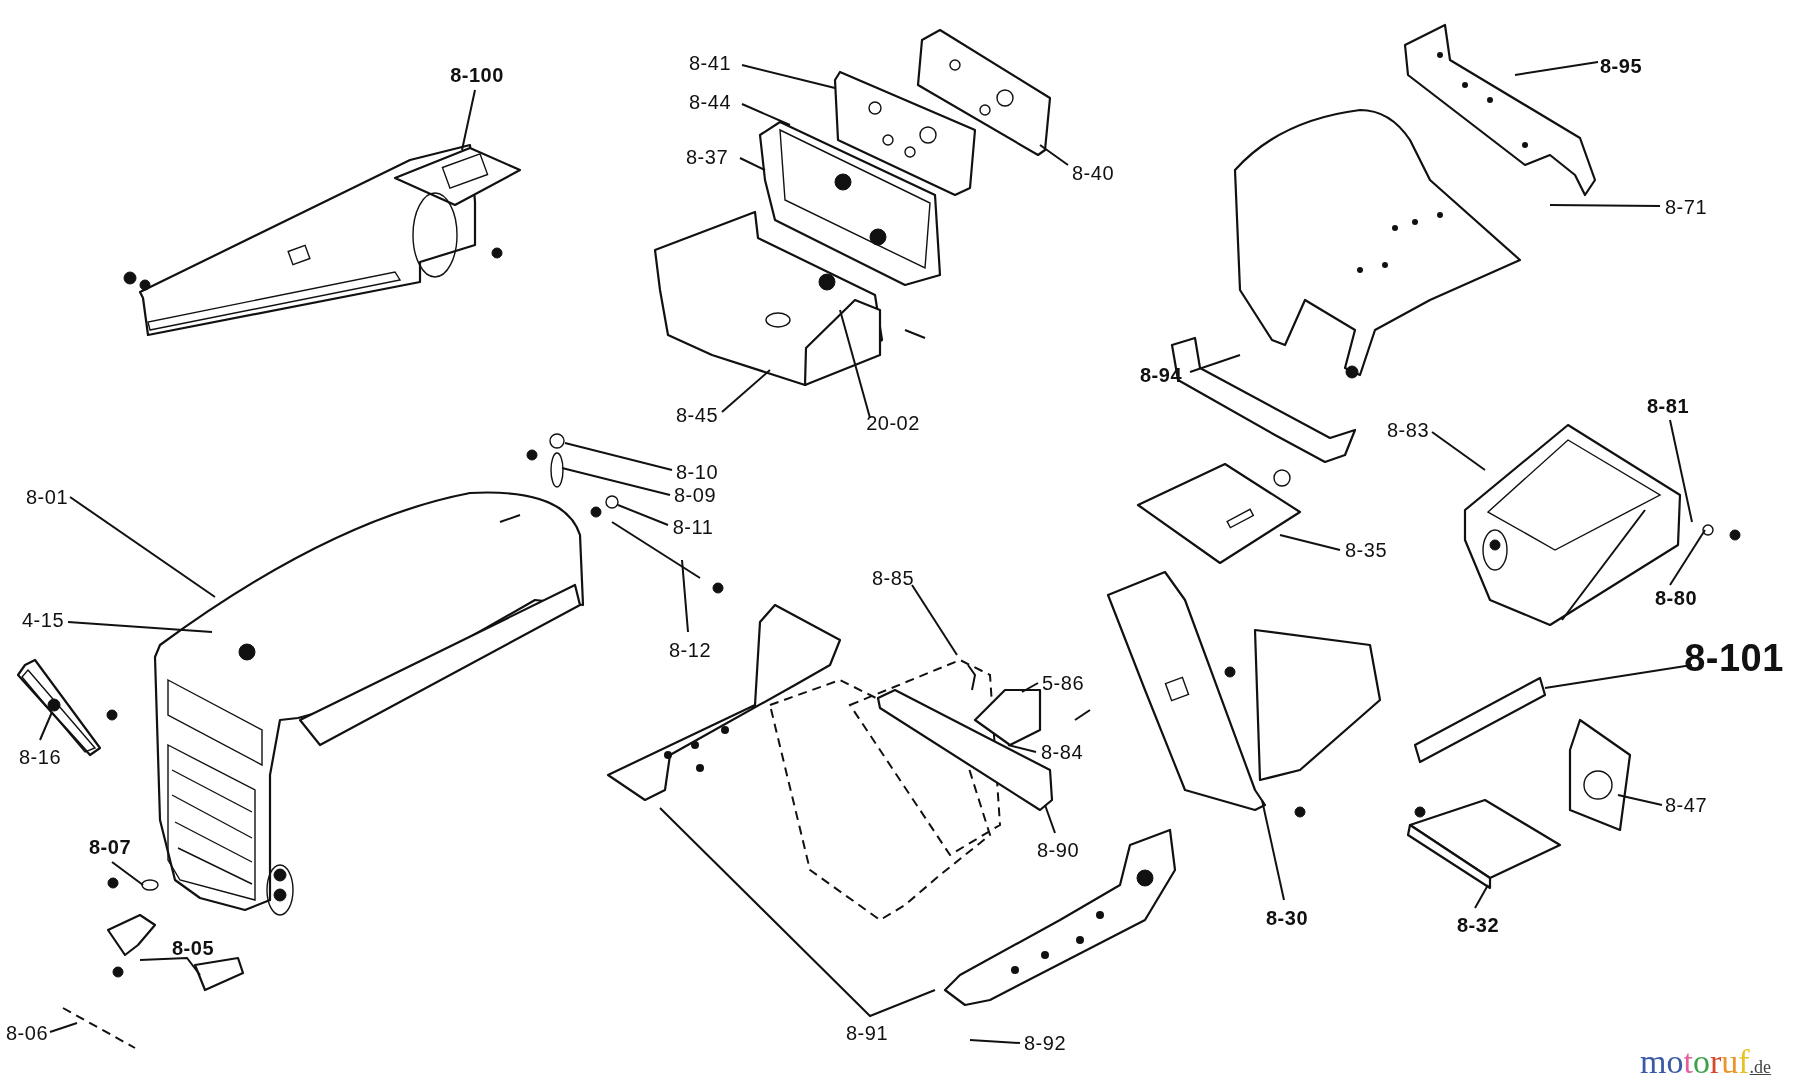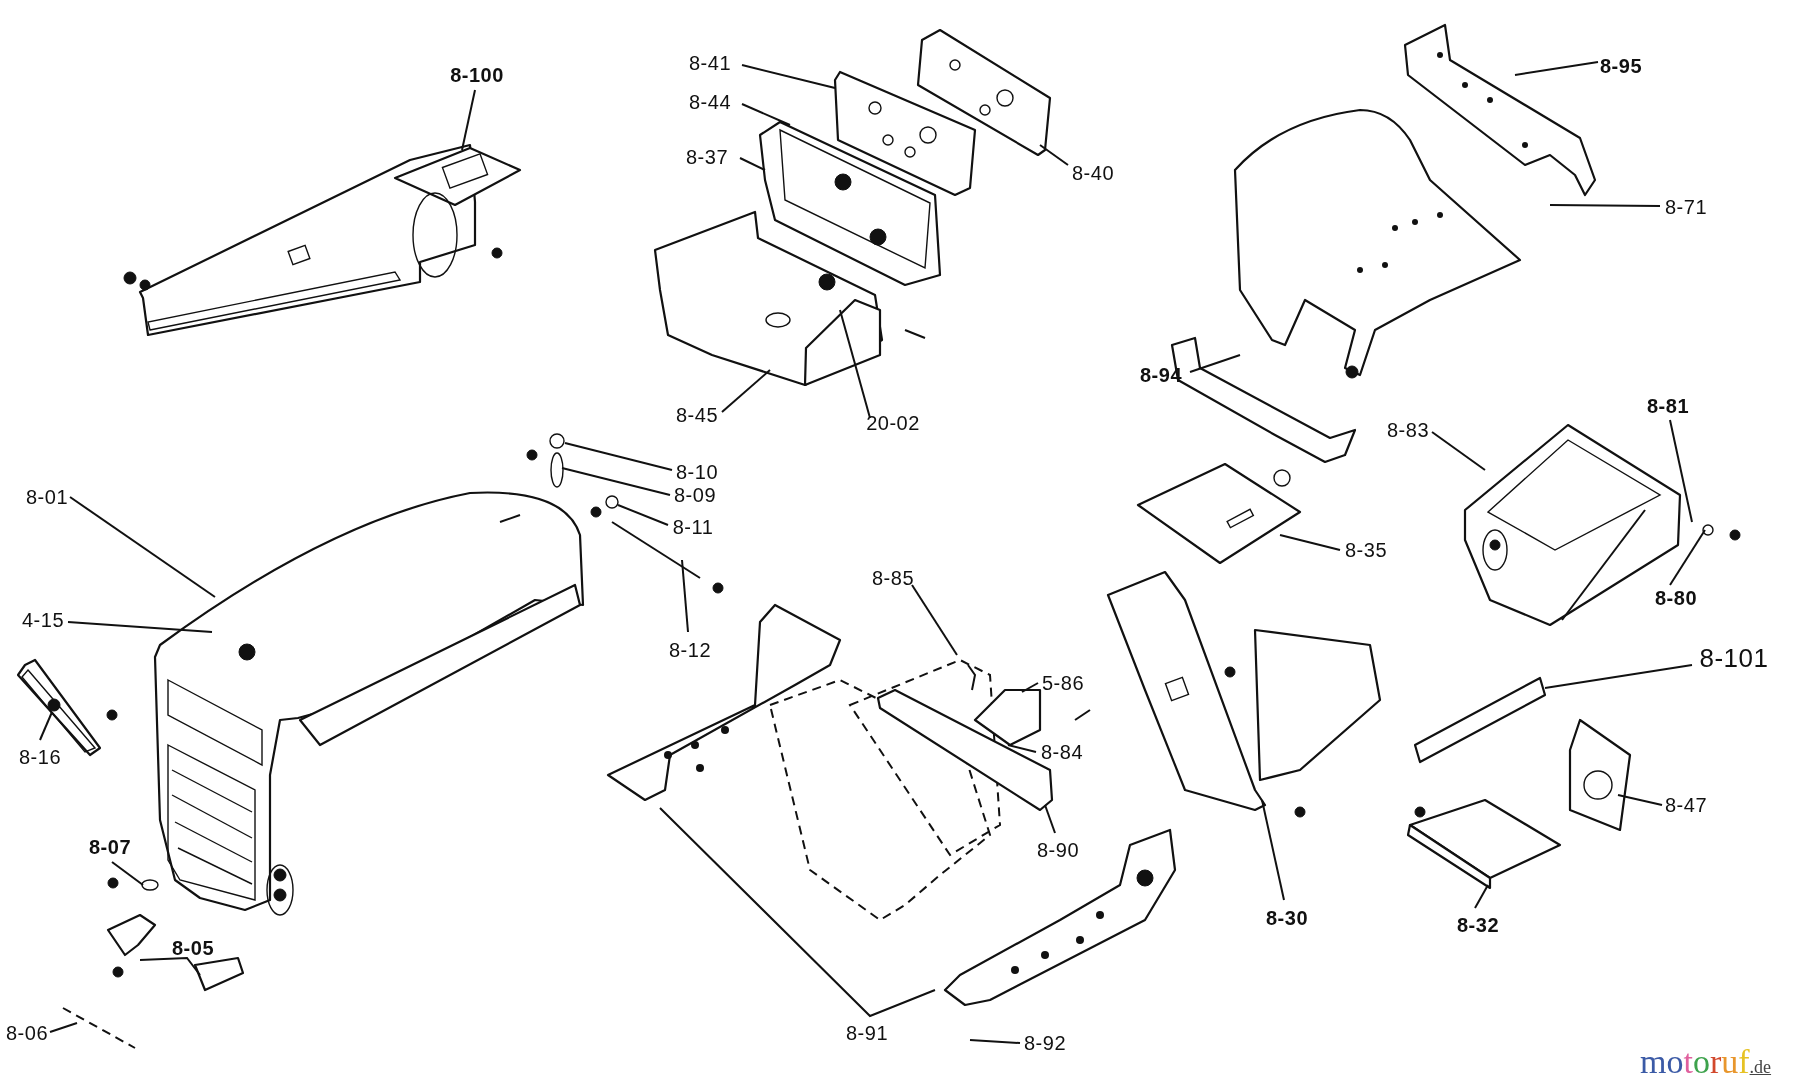--- a/index.html
+++ b/index.html
@@ -8,21 +8,21 @@
   #diagram { position: absolute; left: 0; top: 0; width: 1800px; height: 1090px; }
   .part { fill: #ffffff; stroke: #111; stroke-width: 2.2; stroke-linejoin: round; }
   .thin { fill: none; stroke: #111; stroke-width: 1.4; }
   .dash { fill: none; stroke: #111; stroke-width: 2; stroke-dasharray: 9 6; }
   .leader { fill: none; stroke: #111; stroke-width: 2; }
   .hole { fill: #111; }
   .hw { fill: #111; stroke: #111; }
   .label { position: absolute; font-family: "Liberation Sans", sans-serif;
            font-weight: normal; font-size: 20px; color: #111; white-space: nowrap;
            transform: translate(-50%, -50%); letter-spacing: 0.5px; }
-  .label.big { font-size: 26px; font-weight: normal; }
+  .label.big { font-size: 38px; font-weight: bold; }
   .label.light { font-weight: bold; }
   #logo { position: absolute; left: 1640px; top: 1045px; font-family: "Liberation Serif", serif;
           font-size: 34px; line-height: 34px; white-space: nowrap; }
   #logo .suffix { font-size: 18px; color: #444; text-decoration: underline; }
 </style>
 </head>
 <body>
 
 <svg id="diagram" viewBox="0 0 1800 1090" xmlns="http://www.w3.org/2000/svg">
 

